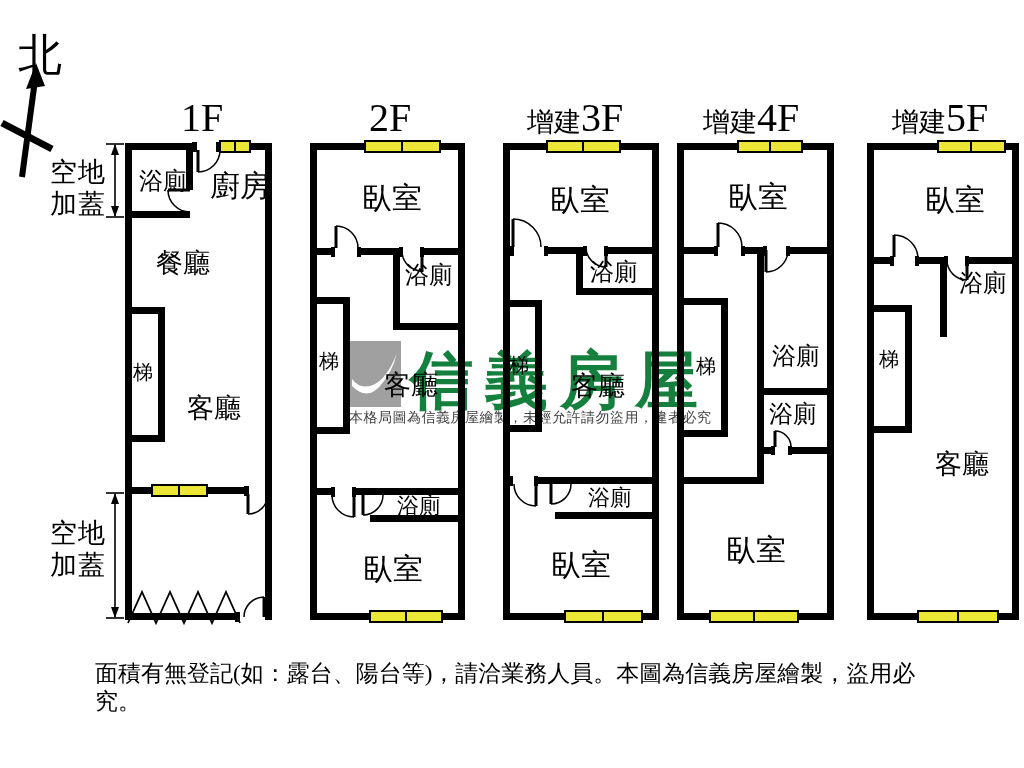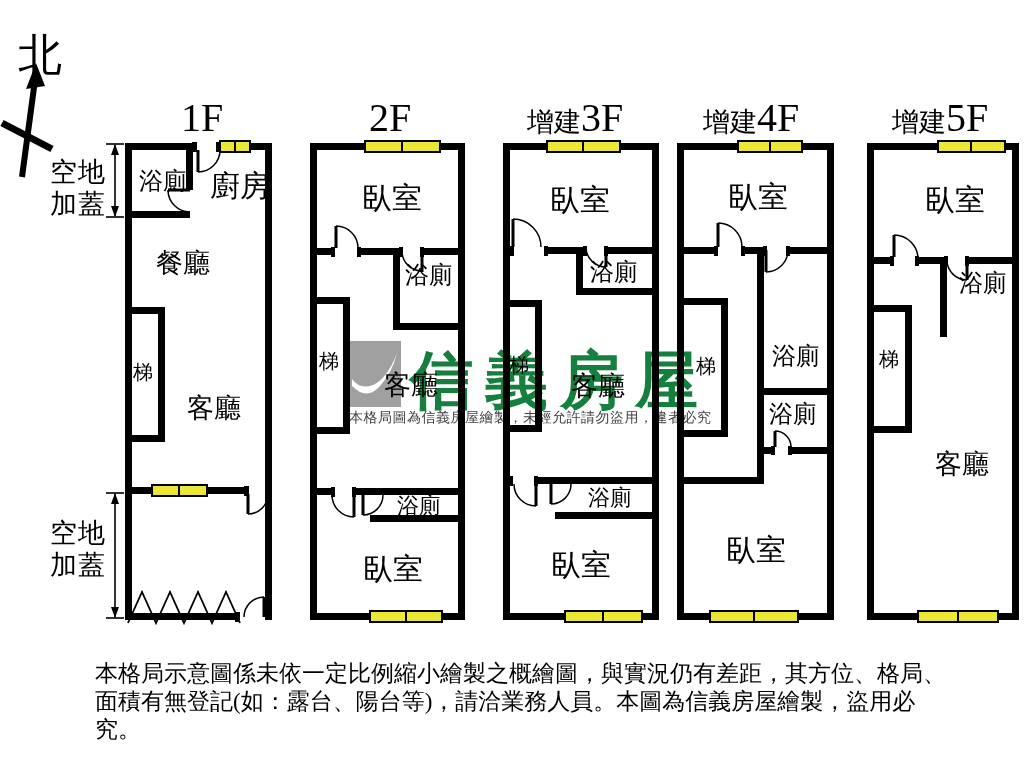--- a/index.html
+++ b/index.html
@@ -273,15 +273,14 @@
 <div class="rlabel f24" style="left:796px;top:356px;">浴廁</div>
 <div class="rlabel f24" style="left:793px;top:414px;">浴廁</div>
 <div class="rlabel f30" style="left:756px;top:550px;">臥室</div>
 
 <div class="rlabel f30" style="left:955px;top:200px;">臥室</div>
 <div class="rlabel f24" style="left:983px;top:283px;">浴廁</div>
 <div class="rlabel f20" style="left:889px;top:359px;">梯</div>
 <div class="rlabel f34" style="left:962px;top:464px;">客廳</div>
 
 <div class="disclaimer">
-  <div>本格局示意圖係未依一定比例縮小繪製之概繪圖，與實況仍有差距，其方位、格局、</div>
   <div>面積有無登記(如：露台、陽台等)，請洽業務人員。本圖為信義房屋繪製，盜用必究。</div>
 </div>
 
 </body></html>

